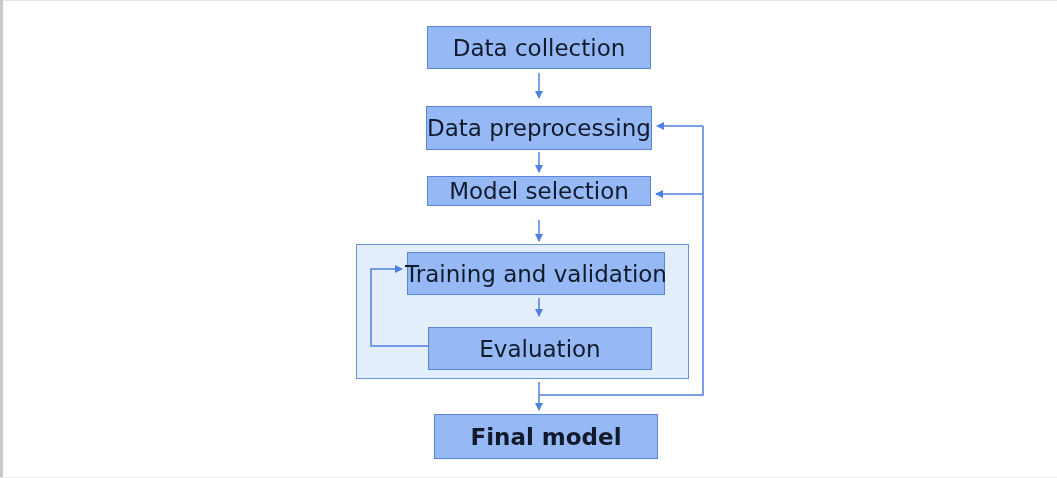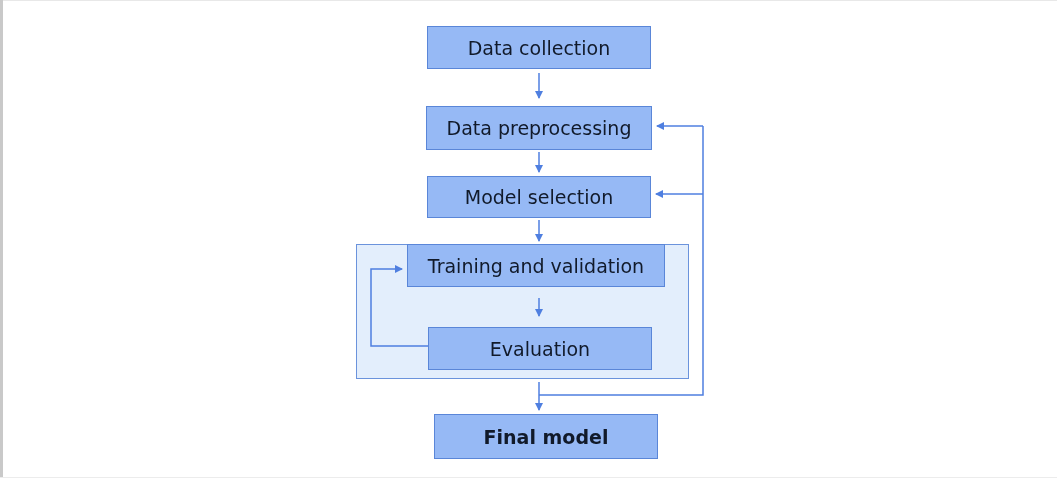--- a/index.html
+++ b/index.html
@@ -12,26 +12,26 @@
     .bottom-edge { position: absolute; left: 0; bottom: 0; width: 1057px; height: 1px; background: #ececec; }
     svg.connectors { position: absolute; left: 0; top: 0; }
     .group-box {
       position: absolute; left: 356px; top: 244px; width: 333px; height: 135px;
       background: #e3eefc; border: 1.5px solid #6b93dc; box-sizing: border-box;
     }
     .node {
       position: absolute; box-sizing: border-box;
       background: #96b9f5; border: 1.5px solid #5a86d8;
       display: flex; align-items: center; justify-content: center;
-      color: #111a2a; font-size: 19px; white-space: nowrap;
+      color: #111a2a; font-size: 23px; white-space: nowrap;
     }
     #n1 { left: 427px; top: 26px; width: 224px; height: 43px; }
     #n2 { left: 426px; top: 106px; width: 226px; height: 44px; align-items: center; }
-    #n3 { left: 427px; top: 176px; width: 224px; height: 42px; align-items: center; }
-    #n4 { left: 407px; top: 244px; width: 258px; height: 43px; }
+    #n3 { left: 427px; top: 176px; width: 224px; height: 30px; align-items: center; }
+    #n4 { left: 407px; top: 252px; width: 258px; height: 43px; }
     #n5 { left: 428px; top: 319px; width: 224px; height: 43px; margin-top: 8px; }
     #n6 { left: 434px; top: 414px; width: 224px; height: 45px; font-weight: bold; }
   </style>
 </head>
 <body>
 
 <div class="top-edge"></div>
 <div class="left-edge"></div>
 <div class="bottom-edge"></div>
 

